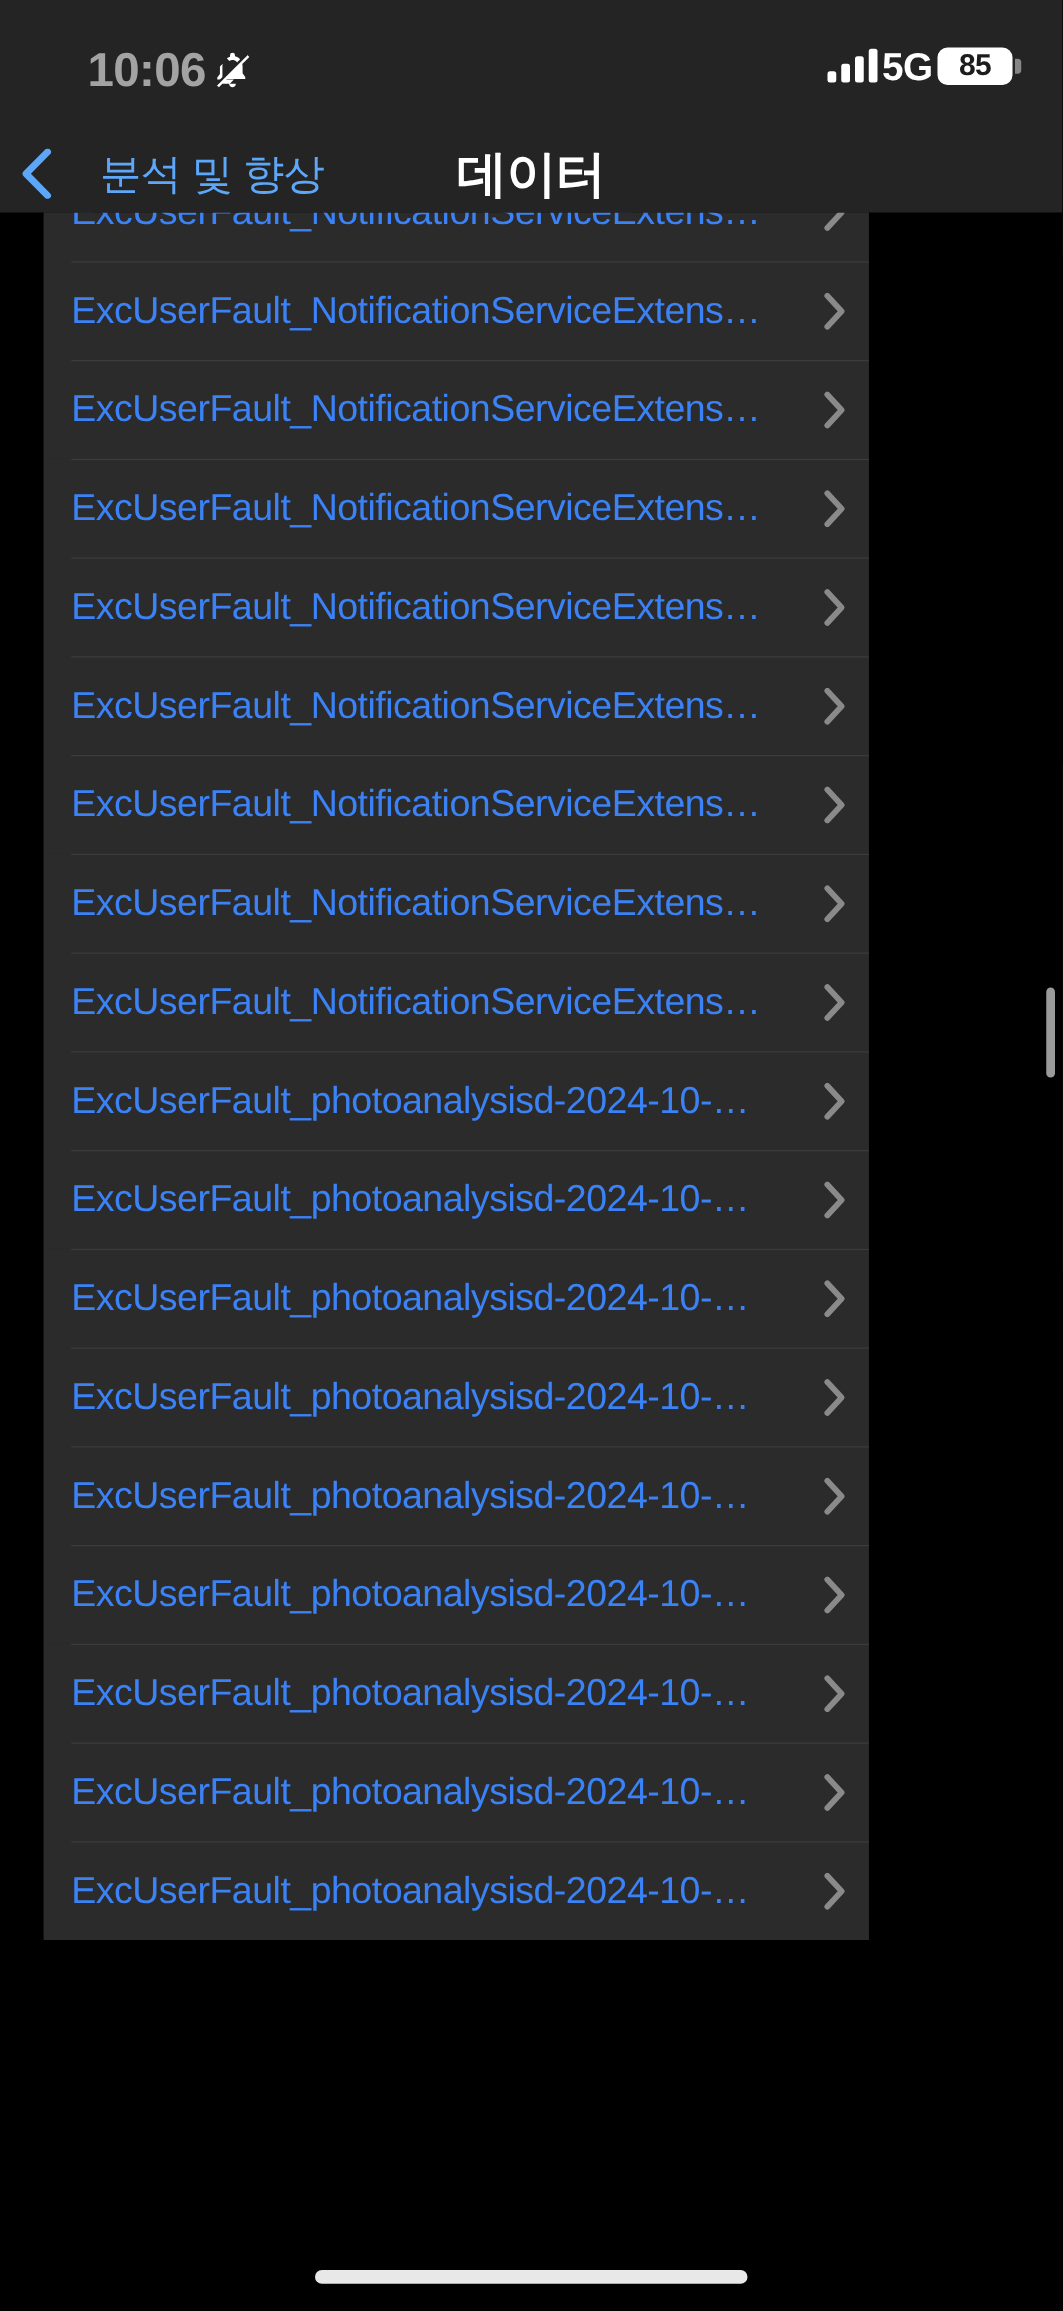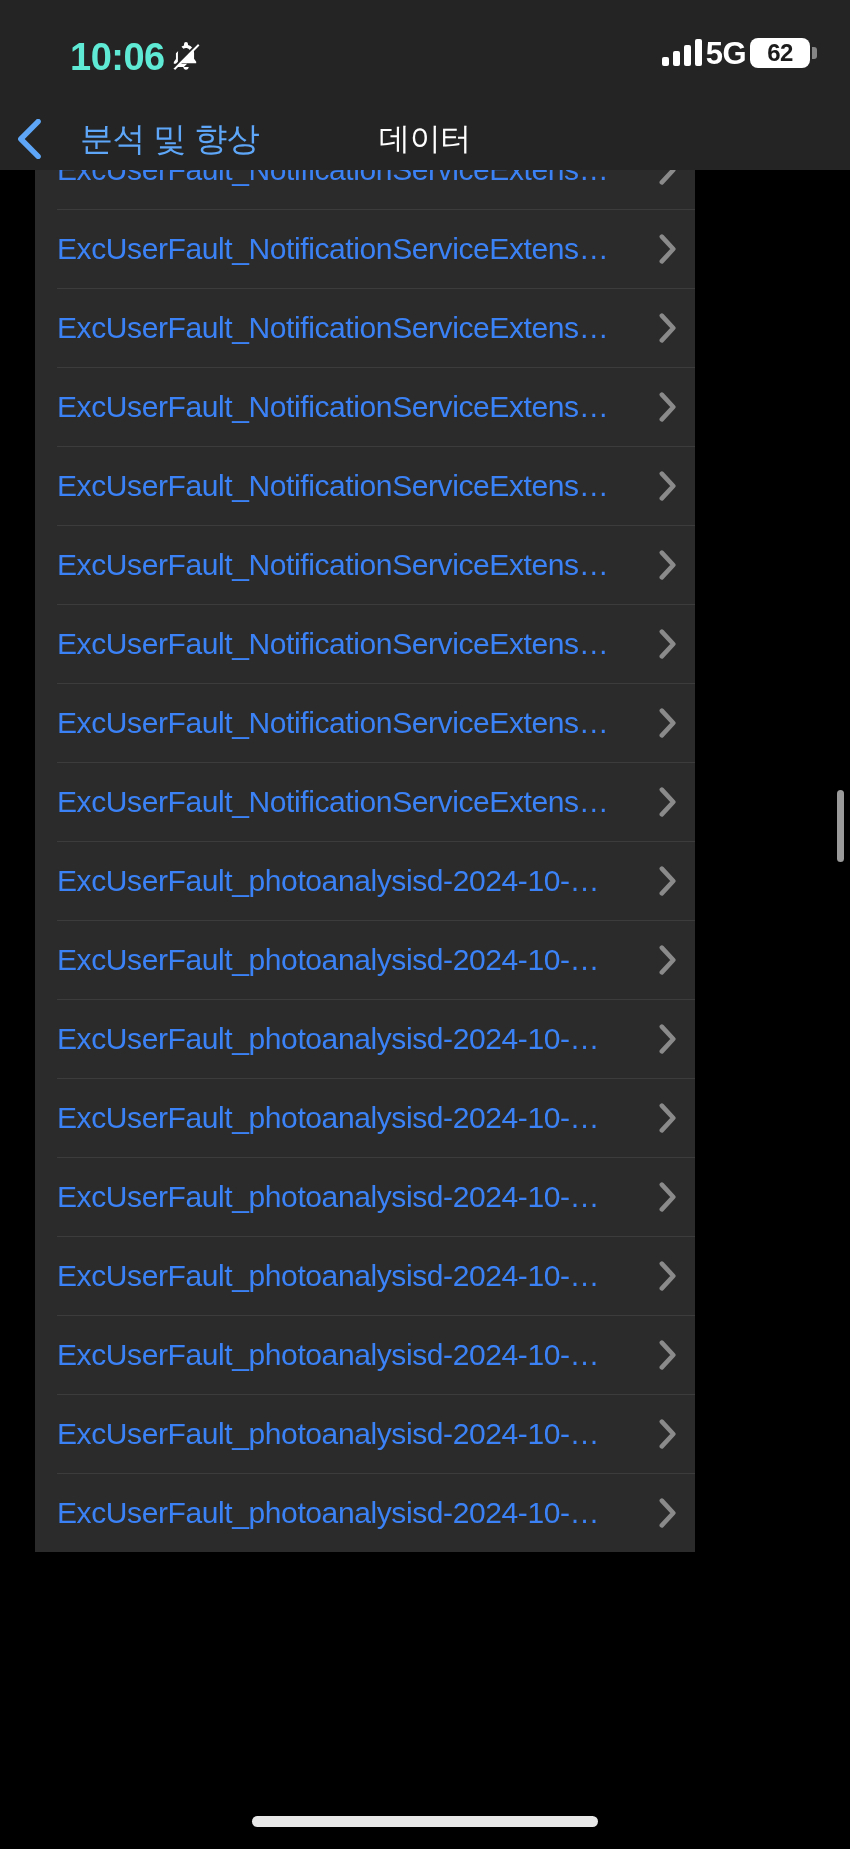--- a/index.html
+++ b/index.html
@@ -19,21 +19,21 @@
 
   
   #status-bar {
     position:absolute; top:0; left:0;
     width:850px; height:108px;
     background:#242424;
     z-index:30;
   }
   #status-time {
     position:absolute; left:70px; top:36px;
-    font-size:38px; font-weight:bold; color:#5eead4;
+    font-size:38px; font-weight:bold; color:#a3a3a3;
     letter-spacing:-0.5px;
   }
   #bell-icon {
     position:absolute; left:169px; top:39px;
     width:34px; height:34px;
   }
   #status-right {
     position:absolute; right:40px; top:36px;
     display:flex; align-items:center; gap:4px; height:34px;
   }
@@ -76,21 +76,21 @@
   }
   #back-chevron { width:26px; height:40px; display:block; }
   #back-label {
     font-size:33px; color:#5EA7F8; letter-spacing:-0.6px;
     white-space:nowrap;
     margin-left:28px;
   }
   #nav-title {
     position:absolute; left:0; top:0; width:850px; height:62px;
     display:flex; align-items:center; justify-content:center;
-    font-size:31px; font-weight:normal; color:#fff; letter-spacing:-0.4px;
+    font-size:40px; font-weight:bold; color:#fff; letter-spacing:-0.4px;
     pointer-events:none;
   }
 
   
   #list-viewport {
     position:absolute; top:170px; left:0;
     width:850px; height:1679px;
     background:#000;
     overflow:hidden;
   }
@@ -159,21 +159,21 @@
 
     <div id="status-right">
       <div id="signal-bars">
         <i></i>
           <i></i>
           <i></i>
           <i></i>
       </div>
       <div id="network-type">5G</div>
       <div id="battery">
-        <span id="battery-level">62</span>
+        <span id="battery-level">85</span>
       </div>
     </div>
   </div>
 
   <div id="nav-bar">
     <div id="back-button">
       <svg id="back-chevron" viewBox="0 0 13 22">
         <path d="M11.5 1.4 2 11l9.5 9.6" fill="none" stroke="#5EA7F8" stroke-width="3" stroke-linecap="round" stroke-linejoin="round"></path>
       </svg>
       <span id="back-label">분석 및 향상</span>

